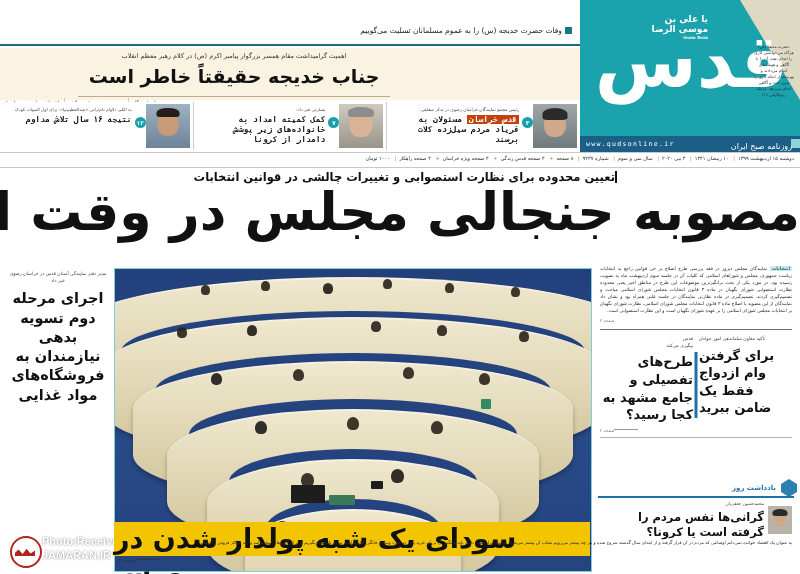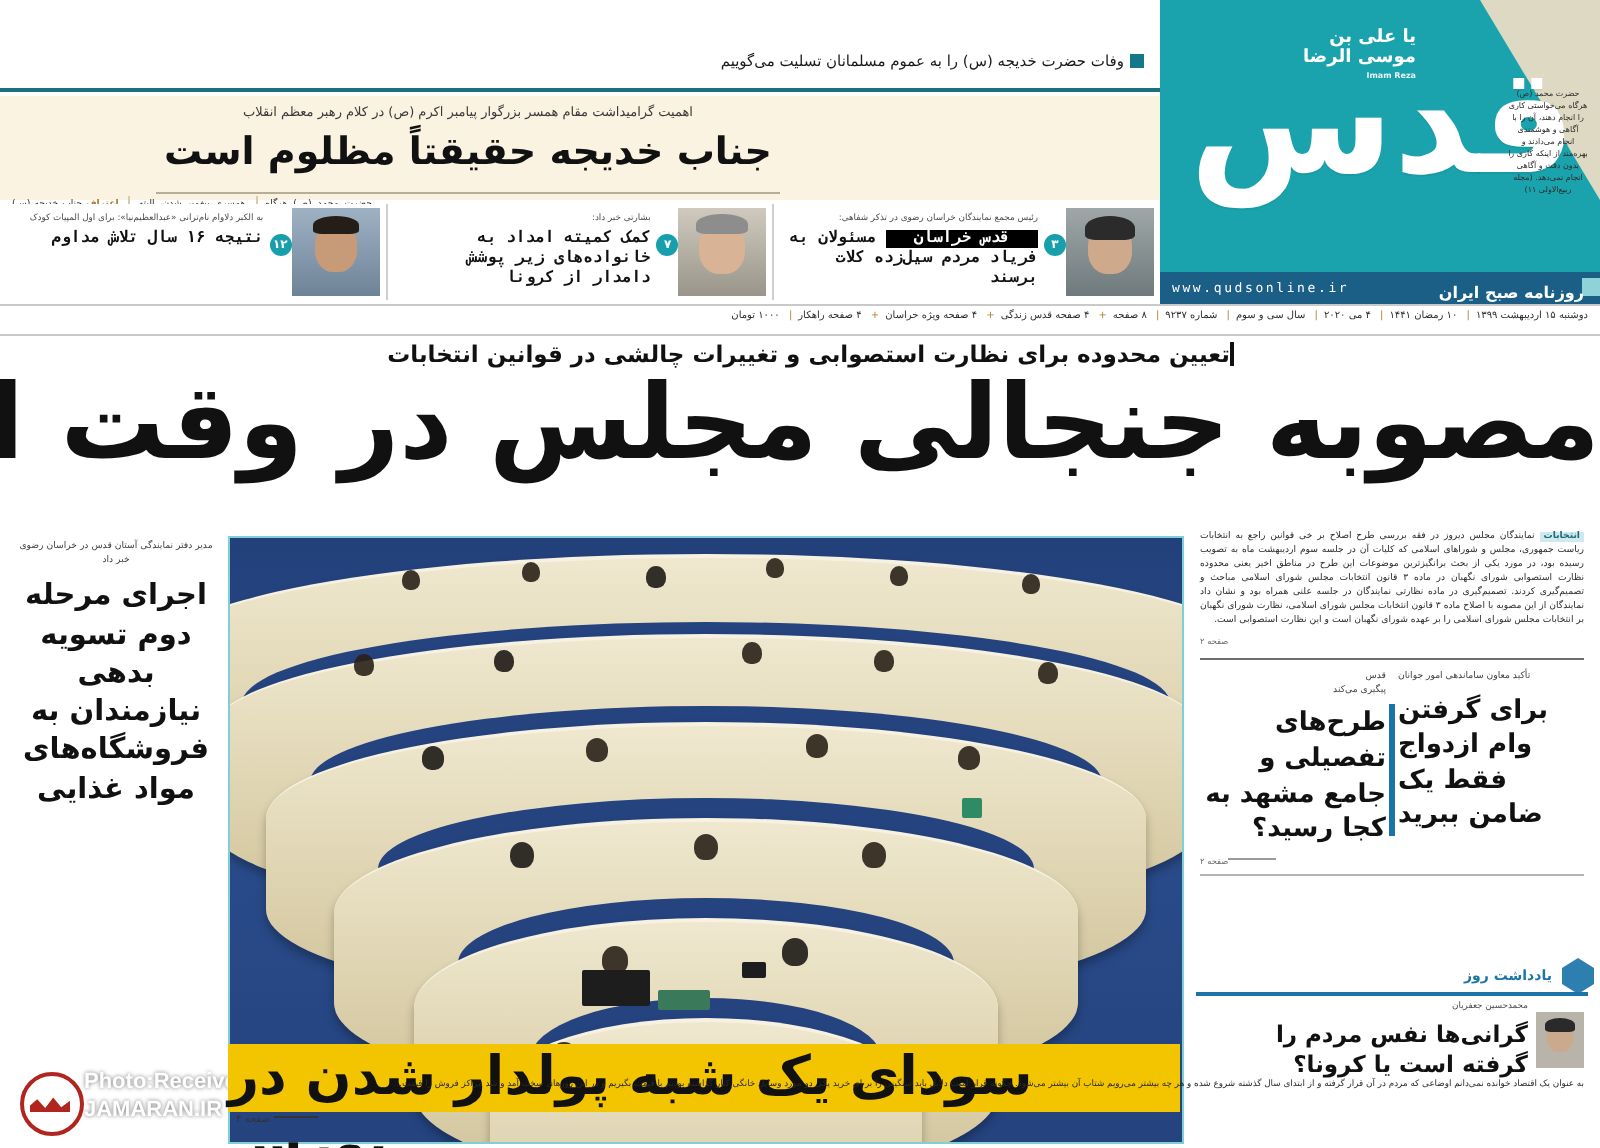--- a/index.html
+++ b/index.html
@@ -60,41 +60,41 @@
     color:#fff;font-size:74px;font-weight:bold;line-height:.95;
     direction:rtl;letter-spacing:-4px;
     text-shadow:0 1px 0 rgba(0,0,0,.05);
   }
   .masthead .vcol{
     position:absolute;right:6px;top:44px;width:40px;font-size:4px;line-height:1.5;
     color:#2c2c2c;text-align:center;
   }
   .masthead .botbar{position:absolute;left:0;bottom:0;width:220px;height:16px;background:#1b5f86;}
   .masthead .botbar .sl{
-    position:absolute;right:8px;top:6px;font-size:8px;color:#fff;font-weight:bold;letter-spacing:4px;
+    position:absolute;right:8px;top:6px;font-size:8px;color:#fff;font-weight:normal;letter-spacing:4px;
   }
   .masthead .botbar .url{
     position:absolute;left:6px;top:4px;font-size:6.5px;color:#fff;letter-spacing:1.3px;
     direction:ltr;font-family:"DejaVu Sans Mono","Liberation Mono",monospace;
   }
   .masthead .botbar .dot{position:absolute;right:0;top:3px;width:9px;height:9px;background:#8fd3d8;}
 
   
   .teasers{position:absolute;left:0;top:102px;width:580px;height:48px;background:#fff;
     display:flex;direction:rtl;}
   .teaser{position:relative;flex:1;display:flex;direction:rtl;align-items:stretch;
     border-left:1px solid #cfcfcf;padding:2px 3px;}
   .teaser:last-child{border-left:none;}
   .teaser .thumb{width:44px;height:44px;flex:none;overflow:hidden;background:#b9b6ae;position:relative;}
   .teaser .txt{flex:1;padding:0 4px;text-align:right;position:relative;}
   .teaser .kicker{font-size:4.4px;color:#4a4a4a;line-height:1.3;margin-top:3px;}
   .teaser .ttl{font-size:8px;font-weight:bold;color:#111;line-height:1.28;margin-top:2px;font-family:Liberation Mono, monospace;}
   .teaser .pg{position:absolute;right:0;top:13px;width:11px;height:11px;border-radius:50%;
     background:#17a0ab;color:#fff;font-size:6px;font-weight:bold;text-align:center;line-height:11px;}
-  .teaser .ttl .hl{background:#000000;color:#fff;padding:0 14px;}
+  .teaser .ttl .hl{background:#c2410c;color:#fff;padding:0 2px;}
   .teaser .txtpad{padding-right:14px;}
 
   
   .face{position:absolute;inset:0;}
   .face .bg{position:absolute;inset:0;}
   .face .head{position:absolute;left:50%;transform:translateX(-50%);border-radius:46% 46% 42% 42%;}
 
   
   .datebar{position:absolute;left:0;top:152px;width:800px;height:14px;background:#fff;
     border-top:1px solid #c9c9c9;border-bottom:1px solid #c9c9c9;}
@@ -211,21 +211,21 @@
 <div class="page">
 
   <div class="topstrip">
     <div class="motto"><span class="sq"></span><span>وفات حضرت خدیجه (س) را به عموم مسلمانان تسلیت می‌گوییم</span></div>
     <div class="rule"></div>
   </div>
 
   <div class="headblock">
     <div class="lead">اهمیت گرامیداشت مقام همسر بزرگوار پیامبر اکرم (ص) در کلام رهبر معظم انقلاب</div>
     <div class="leadtitle">
-      <span>جناب خدیجه حقیقتاً مظلوم است</span>
+      <span>جناب خدیجه حقیقتاً خاطر است</span>
     </div>
     <div class="underline"></div>
 
     <div class="hcolwrap">
       <div class="hcol sep"><span>حضرت محمد (ص) هرگاه می‌خواستی کاری را انجام دهند، آن را با آگاهی و هوشمندی انجام می‌دادند و بهره‌مند از اینکه کاری را بدون دقت و آگاهی انجام نمی‌دهد. (مجله ربیع‌الاولی ۱۱)</span></div>
       <div class="hcol sep"><span>همسری پیغمبر شدن، البته این ذی‌جهانی را که پیغمبر در مصد دوران رسالت به آن‌ها نشان داد، نشان دادن نیاز است؛ خیره‌تر بود.</span></div>
       <div class="hcol"><span class="tag">اعتراف</span> <span>جناب خدیجه (س) حقیقتاً مظلوم است؛ به‌خاطر اینکه شرف و عظمت ایشان در مورد اینکه ارزش شناخته است، دیگران مشخص شد.</span></div>
     </div>
   </div>
 

